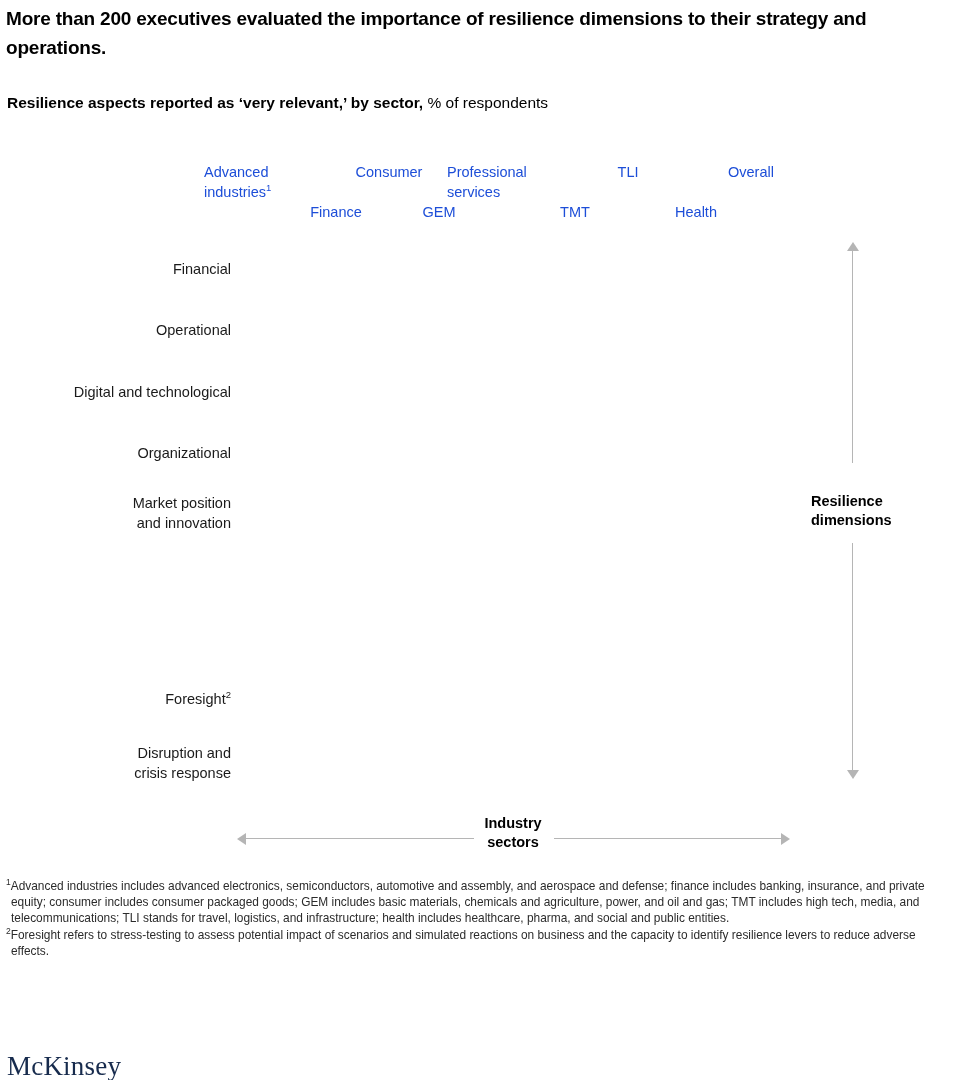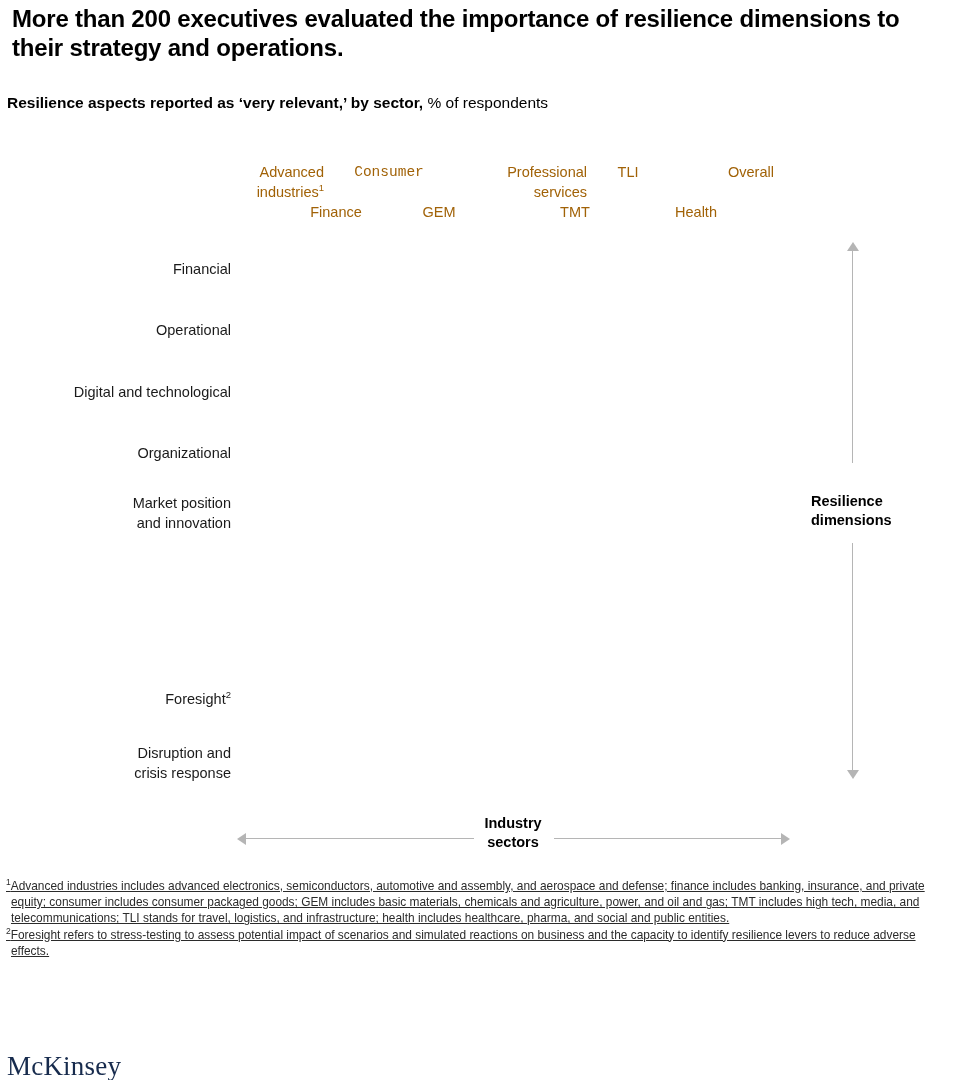--- a/index.html
+++ b/index.html
@@ -20,24 +20,24 @@
     position: absolute;
     inset: 0;
     width: 969px;
     height: 1080px;
     overflow: hidden;
   }
 
   
   .title {
     position: absolute;
-    left: 12px;
+    left: 6px;
     top: 4px;
     width: 945px;
-    font-size: 24px;
+    font-size: 19px;
     font-weight: bold;
     line-height: 29px;
     letter-spacing: -0.2px;
     color: #000;
   }
 
   
   .subtitle {
     position: absolute;
     left: 7px;
@@ -48,22 +48,22 @@
     white-space: nowrap;
   }
   .subtitle .strong { font-weight: bold; }
   .subtitle .light  { font-weight: normal; }
 
   
   .col-head {
     position: absolute;
     font-size: 14.5px;
     line-height: 19.5px;
-    color: #a16207;
-    text-align: right;
+    color: #1d4ed8;
+    text-align: left;
     white-space: nowrap;
     transform: translateX(-50%);
   }
   .col-head.two-line { white-space: normal; }
   .col-head sup {
     font-size: 9.5px;
     vertical-align: super;
     line-height: 0;
   }
 
@@ -177,21 +177,20 @@
     top: 878px;
     width: 950px;
     font-size: 11.9px;
     line-height: 16.2px;
     color: #2b2b2b;
   }
   .footnotes p {
     margin: 0;
     text-indent: -5px;
     padding-left: 5px;
-    text-decoration: underline;
   }
   .footnotes p.src { text-indent: 0; padding-left: 5px; }
   .footnotes sup {
     font-size: 8.5px;
     vertical-align: super;
     line-height: 0;
   }
 
   
   .logo {
@@ -216,21 +215,21 @@
 
   <div class="subtitle">
     <span class="strong">Resilience aspects reported as ‘very relevant,’ by sector,</span><span class="light"> % of respondents</span>
   </div>
 
   <div class="col-head two-line" style="left:264px; top:163px; width:120px;">
     <span>Advanced</span><br>
     <span>industries</span><sup>1</sup>
   </div>
 
-  <div class="col-head" style="left:389px; top:163px;font-family:Liberation Mono, monospace;">Consumer</div>
+  <div class="col-head" style="left:389px; top:163px;">Consumer</div>
 
   <div class="col-head two-line" style="left:517px; top:163px; width:140px;">
     <span>Professional</span><br>
     <span>services</span>
   </div>
 
   <div class="col-head" style="left:628px; top:163px;">TLI</div>
 
   <div class="col-head" style="left:751px; top:163px;">Overall</div>
 

